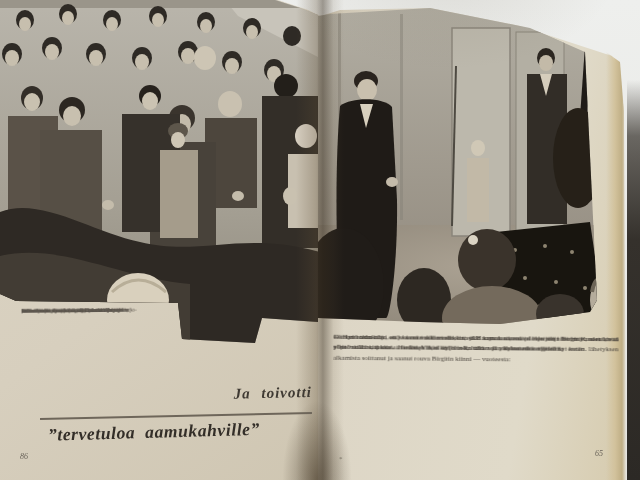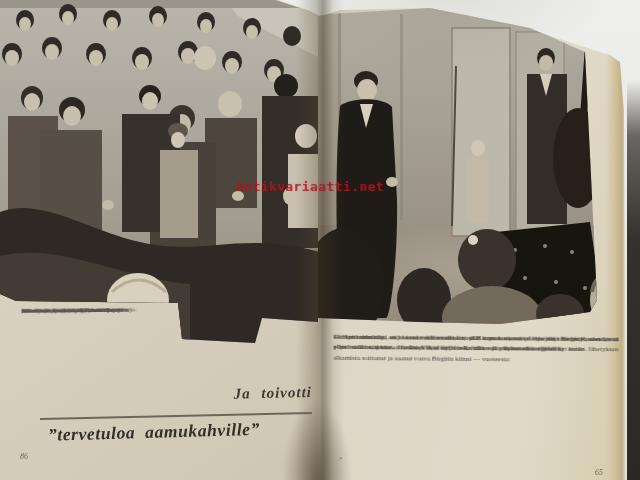--- a/index.html
+++ b/index.html
@@ -43,21 +43,21 @@
   .heading-1{left:120px;top:386px;width:192px;height:22px;text-align:right;
     font-style:italic;font-weight:bold;font-size:15px;color:#3f3a33;
     letter-spacing:1px;word-spacing:6px;transform:rotate(-1.2deg);}
   .heading-rule{left:40px;top:415px;width:272px;height:2px;background:#6e665a;
     transform:rotate(-1.3deg);}
   .heading-2{left:48px;top:421px;width:268px;height:26px;
     font-style:italic;font-weight:bold;font-size:17.5px;color:#332e28;
     letter-spacing:.6px;word-spacing:5px;transform:rotate(-1.6deg);white-space:nowrap;}
   .pageno{font-size:8px;color:#6a645a;font-style:italic;}
   .pageno-left{left:20px;top:452px;}
-  .pageno-right{left:595px;top:468px;}
+  .pageno-right{left:595px;top:449px;}
   .footnote-mark{left:339px;top:455px;font-size:7px;color:#7a7468;}
   .body-text{left:333px;top:333px;width:285px;height:136px;
     font-size:7px;line-height:10.3px;color:#48423b;text-align:justify;
     transform:rotate(.5deg);filter:blur(.22px);}
   .body-text p{position:static;margin:0 0 4.5px 0;text-indent:0;}
 
   
   .watermark{left:236px;top:179px;font-family:"DejaVu Sans Mono", monospace;
     font-weight:bold;font-size:13px;letter-spacing:.4px;color:#b5121f;
     opacity:.82;text-shadow:0 0 1px rgba(181,18,31,.5);}
@@ -247,15 +247,14 @@
   <div class="pageno pageno-left">86</div>
 
   <div class="body-text">
       <p>Kansan aamukahvi on jo saanut aikaan suosiota ja Harryn tunnussävel tajutaan niin omistuneesti, että yleisö vaatii sitä toistettavaksi. Väkeä on jo usein tuvan eli ykkösstudion täydeltä.</p>
       <p>Oli kuitenkin niin, että kansa vaati musiikkia, sillä saman aamun päävierailija Birgit Kronström ei ollut vielä saapunut. Herännyt hän kyllä oli, sillä vain kymmentä minuuttia ennen lähetyksen alkamista soittanut ja saanut rouva Birgitin kiinni — vuoteesta:</p>
       <p>— Hyvä toimittaja, en voi mitenkään tulla, anteeksi kamalasti, mutta olen juuri herännyt, olen aivan yöpaitasillani, tukka .... tiedättehän, elkää niin kultainen ja antakaa minun jäädä nyt kotiin.</p>
     </div>
   <div class="footnote-mark">*</div>
   <div class="pageno pageno-right">65</div>
 
-  <div class="watermark">Antikvariaatti.net</div>
 
 </div>
 
 </body></html>

